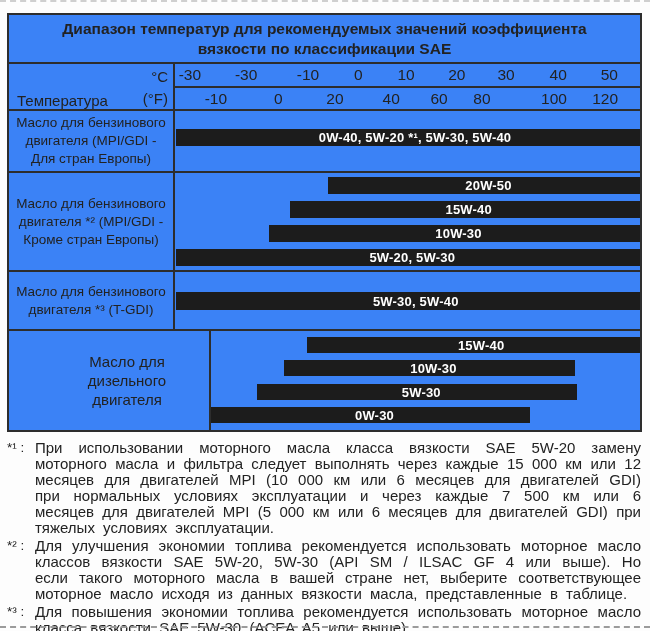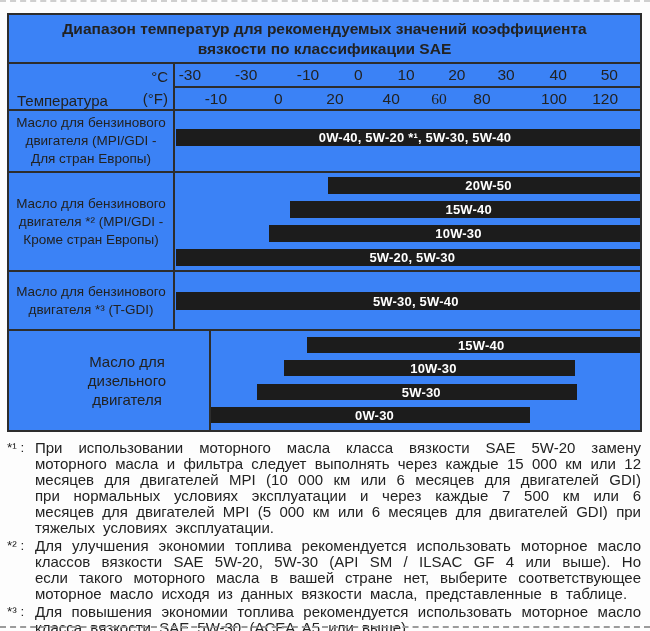--- a/index.html
+++ b/index.html
@@ -89,21 +89,21 @@
             <span class="tick" style="left: 60.6%;">20</span>
             <span class="tick" style="left: 71.2%;">30</span>
             <span class="tick" style="left: 82.4%;">40</span>
             <span class="tick" style="left: 93.4%;">50</span>
           </div>
         <div class="tick-row f-row">
             <span class="tick" style="left: 8.8%;">-10</span>
             <span class="tick" style="left: 22.2%;">0</span>
             <span class="tick" style="left: 34.4%;">20</span>
             <span class="tick" style="left: 46.5%;">40</span>
-            <span class="tick" style="left: 56.8%; font-family: Liberation Serif, serif;">60</span>
+            <span class="tick" style="left: 56.8%;">60</span>
             <span class="tick" style="left: 66%;">80</span>
             <span class="tick" style="left: 81.5%;">100</span>
             <span class="tick" style="left: 92.5%;">120</span>
           </div>
       </div>
     </div>
 
     <div class="trow row-1">
       <div class="label-cell">Масло для бензинового
 двигателя (MPI/GDI -

